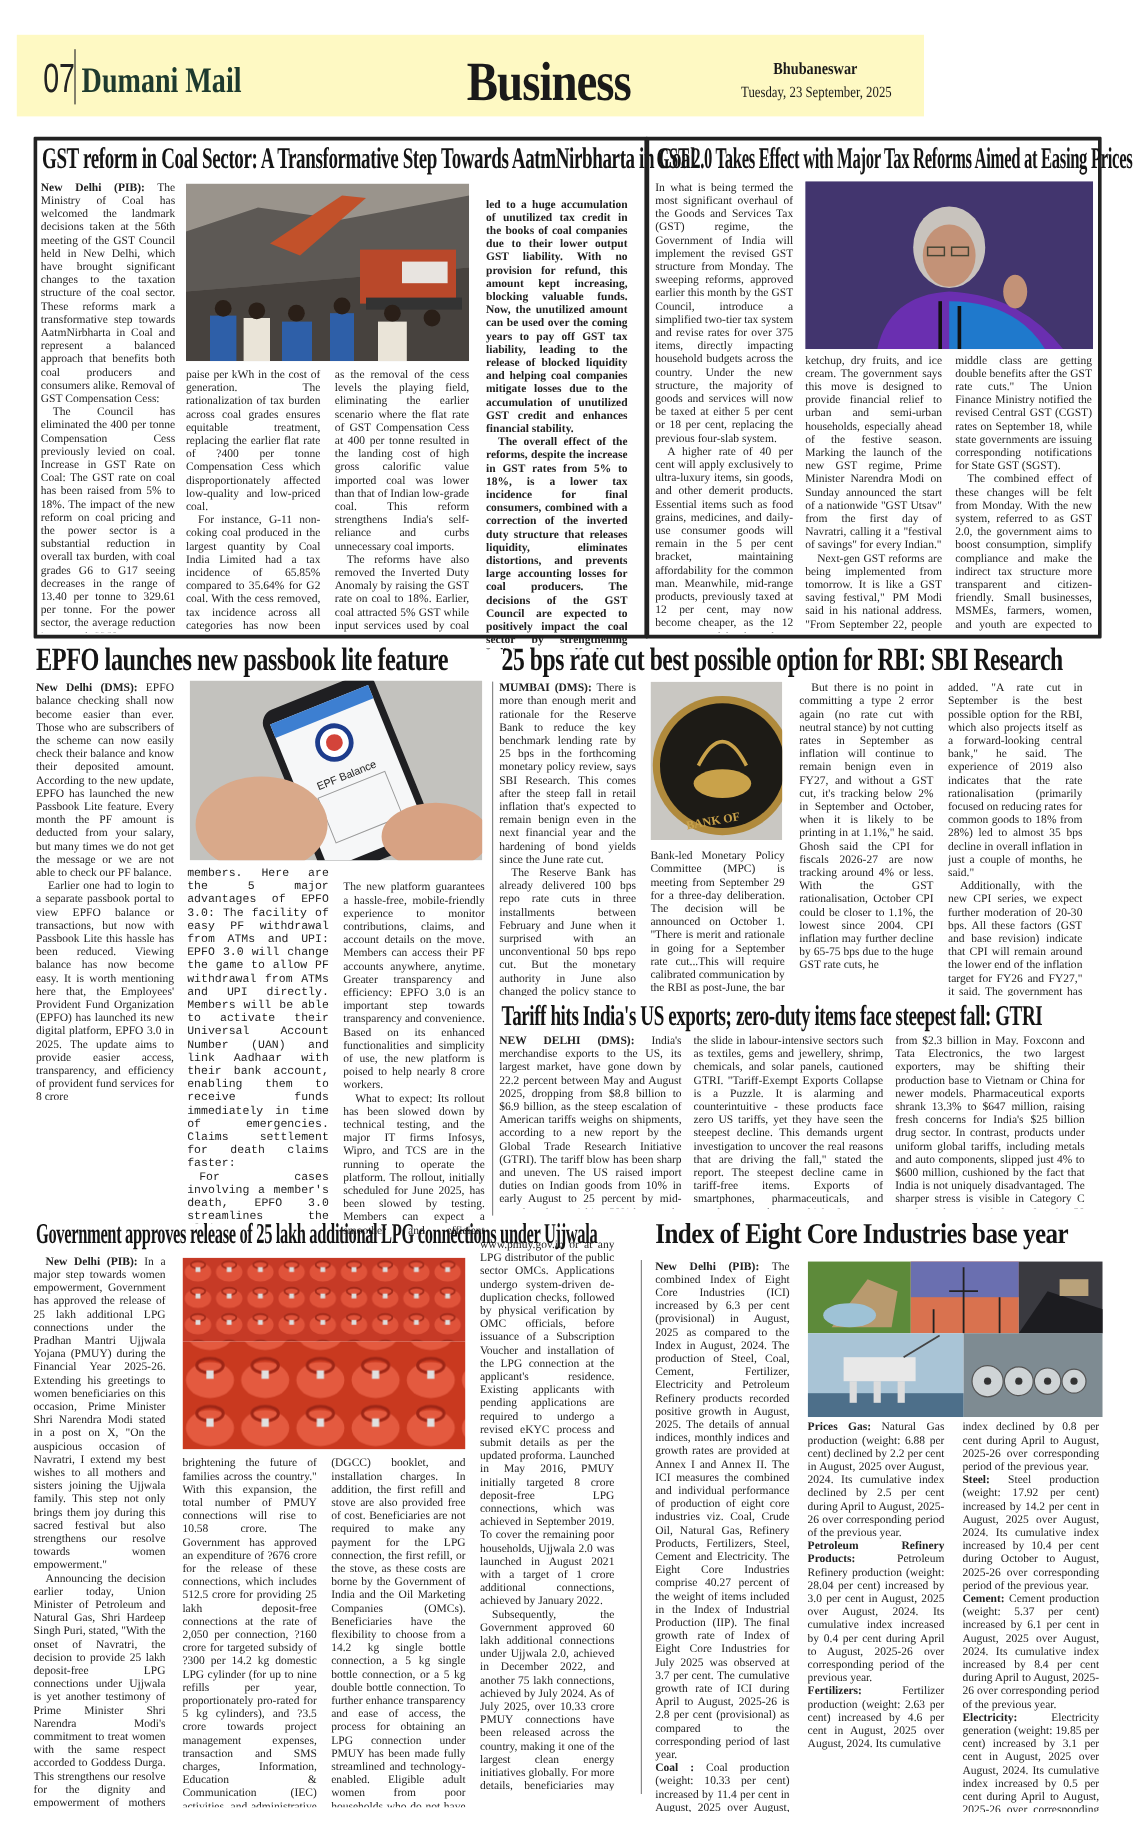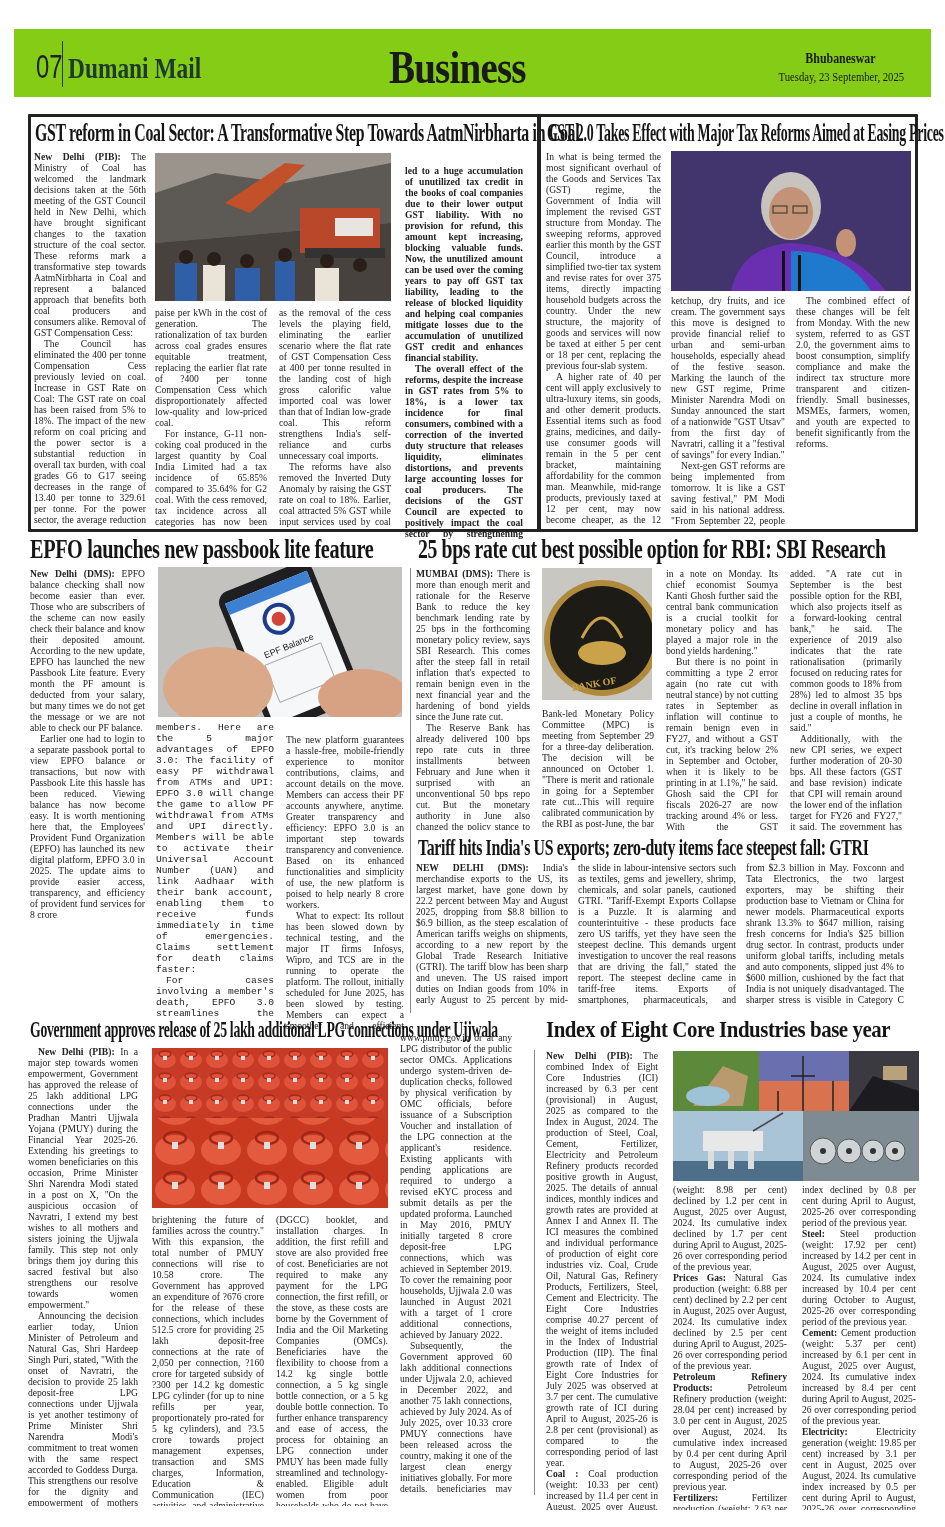--- a/index.html
+++ b/index.html
@@ -1,21 +1,21 @@
 <!DOCTYPE html>
 <html><head>
 <meta charset="utf-8">
 <style>
   * { box-sizing: border-box; margin: 0; padding: 0; }
   html, body { width: 945px; height: 1527px; background: #ffffff; overflow: hidden; }
   body { font-family: "Liberation Serif", serif; color: #1a1a1a; position: relative; }
 
   .masthead {
-    position: absolute; left: 14px; top: 29px; width: 917px; height: 68px;
-    background: #84cc16;
+    position: absolute; left: 14px; top: 29px; width: 756px; height: 68px;
+    background: #fef9c3;
   }
   .mh-page { position: absolute; left: 22px; top: 18px; font-size: 34px; font-family: "Liberation Sans Narrow","Liberation Sans", sans-serif; color: #222; transform: scaleX(0.7); transform-origin: left; }
   .mh-divider { position: absolute; left: 48px; top: 12px; width: 1px; height: 46px; background: #333; }
   .mh-paper { position: absolute; left: 54px; top: 22px; font-size: 30px; font-weight: bold; color: #1e3a2e; transform: scaleX(0.78); transform-origin: left; white-space: nowrap; }
   .mh-section { position: absolute; left: 375px; top: 12px; font-size: 46px; font-weight: bold; color: #1a1a1a; transform: scaleX(0.85); transform-origin: left; white-space: nowrap; letter-spacing: -1px; }
   .mh-city { position: absolute; right: 56px; top: 22px; font-size: 14px; font-weight: bold; transform: scaleX(0.85); transform-origin: right; white-space: nowrap; }
   .mh-date { position: absolute; right: 27px; top: 40px; font-size: 13px; transform: scaleX(0.82); transform-origin: right; white-space: nowrap; }
 
   .box { position: absolute; border: 3px solid #222; border-radius: 1px; }
   .headline { position: absolute; font-weight: bold; white-space: nowrap; transform-origin: left top; color: #151515; letter-spacing: -0.5px; }
@@ -107,20 +107,21 @@
       <ellipse cx="175" cy="92" rx="10" ry="14" fill="#c39277"></ellipse>
       <rect x="111" y="100" width="3" height="40" fill="#111"></rect>
         <rect x="127" y="104" width="3" height="36" fill="#111"></rect>
     </svg>
   </div>
   <div class="col" style="left:130px; top:178px; width:114px; height:232px;">
     <p class="first">ketchup, dry fruits, and ice cream. The government says this move is designed to provide financial relief to urban and semi-urban households, especially ahead of the festive season. Marking the launch of the new GST regime, Prime Minister Narendra Modi on Sunday announced the start of a nationwide "GST Utsav" from the first day of Navratri, calling it a "festival of savings" for every Indian."</p>
     <p>Next-gen GST reforms are being implemented from tomorrow. It is like a GST saving festival," PM Modi said in his national address. "From September 22, people will be able to buy their favourite items at lower prices. The poor and the new</p>
   </div>
   <div class="col" style="left:255px; top:178px; width:114px; height:232px;">
+    <p class="first">middle class are getting double benefits after the GST rate cuts." The Union Finance Ministry notified the revised Central GST (CGST) rates on September 18, while state governments are issuing corresponding notifications for State GST (SGST).</p>
     <p>The combined effect of these changes will be felt from Monday. With the new system, referred to as GST 2.0, the government aims to boost consumption, simplify compliance and make the indirect tax structure more transparent and citizen-friendly. Small businesses, MSMEs, farmers, women, and youth are expected to benefit significantly from the reforms.</p>
   </div>
 </section>
 
 <section style="position:absolute; left:28px; top:530px; width:380px; height:490px;">
   <h2 class="headline" style="left:2px; top:4px; font-size:27px; transform:scaleX(0.75);">EPFO launches new passbook lite feature</h2>
   <div class="col" style="left:2px; top:38px; width:115px; height:452px;">
     <p class="first"><span class="dateline">New Delhi (DMS):</span> <span>EPFO balance checking shall now become easier than ever. Those who are subscribers of the scheme can now easily check their balance and know their deposited amount. According to the new update, EPFO has launched the new Passbook Lite feature. Every month the PF amount is deducted from your salary, but many times we do not get the message or we are not able to check our PF balance.</span></p>
     <p>Earlier one had to login to a separate passbook portal to view EPFO balance or transactions, but now with Passbook Lite this hassle has been reduced. Viewing balance has now become easy. It is worth mentioning here that, the Employees' Provident Fund Organization (EPFO) has launched its new digital platform, EPFO 3.0 in 2025. The update aims to provide easier access, transparency, and efficiency of provident fund services for 8 crore</p>
   </div>
@@ -166,21 +167,20 @@
       <circle cx="60" cy="70" r="52" fill="#1d1b16"></circle>
       <path d="M40,70 Q60,30 80,70" fill="none" stroke="#c9a24a" stroke-width="3"></path>
       <ellipse cx="60" cy="85" rx="24" ry="12" fill="#c9a24a"></ellipse>
       <text x="30" y="118" font-family="Liberation Serif, serif" font-size="10" font-weight="bold" fill="#c9a24a" transform="rotate(-10 60 118)">BANK OF</text>
     </svg>
   </div>
   <div class="col" style="left:128px; top:178px; width:112px; height:122px;">
     <p class="first">Bank-led Monetary Policy Committee (MPC) is meeting from September 29 for a three-day deliberation. The decision will be announced on October 1. "There is merit and rationale in going for a September rate cut...This will require calibrated communication by the RBI as post-June, the bar for a rate cut is indeed higher," said SBI Research</p>
   </div>
   <div class="col" style="left:252px; top:38px; width:112px; height:262px;">
-    <p class="first">in a note on Monday. Its chief economist Soumya Kanti Ghosh further said the central bank communication is a crucial toolkit for monetary policy and has played a major role in the bond yields hardening."</p>
     <p>But there is no point in committing a type 2 error again (no rate cut with neutral stance) by not cutting rates in September as inflation will continue to remain benign even in FY27, and without a GST cut, it's tracking below 2% in September and October, when it is likely to be printing in at 1.1%," he said. Ghosh said the CPI for fiscals 2026-27 are now tracking around 4% or less. With the GST rationalisation, October CPI could be closer to 1.1%, the lowest since 2004. CPI inflation may further decline by 65-75 bps due to the huge GST rate cuts, he</p>
   </div>
   <div class="col" style="left:376px; top:38px; width:112px; height:262px;">
     <p class="first">added. "A rate cut in September is the best possible option for the RBI, which also projects itself as a forward-looking central bank," he said. The experience of 2019 also indicates that the rate rationalisation (primarily focused on reducing rates for common goods to 18% from 28%) led to almost 35 bps decline in overall inflation in just a couple of months, he said."</p>
     <p>Additionally, with the new CPI series, we expect further moderation of 20-30 bps. All these factors (GST and base revision) indicate that CPI will remain around the lower end of the inflation target for FY26 and FY27," it said. The government has mandated the RBI to ensure the CPI remains at 4% with a margin of 2% on either side.</p>
   </div>
 </section>
 
 <section style="position:absolute; left:414px; top:830px; width:510px; height:180px;">
   <h2 class="headline" style="left:4px; top:4px; font-size:24px; transform:scaleX(0.66);">Tariff hits India's US exports; zero-duty items face steepest fall: GTRI</h2>
@@ -276,21 +276,20 @@
         </g>
       <g fill="#333">
           <circle cx="150" cy="100" r="3"></circle>
           <circle cx="176" cy="100" r="3"></circle>
           <circle cx="200" cy="100" r="3"></circle>
           <circle cx="222" cy="100" r="3"></circle>
         </g>
     </svg>
   </div>
   <div class="col" style="left:133px; top:172px; width:114px; height:326px;">
-    <p class="first">(weight: 8.98 per cent) declined by 1.2 per cent in August, 2025 over August, 2024. Its cumulative index declined by 1.7 per cent during April to August, 2025-26 over corresponding period of the previous year.</p>
     <p class="first"><span class="sub">Prices Gas:</span> <span>Natural Gas production (weight: 6.88 per cent) declined by 2.2 per cent in August, 2025 over August, 2024. Its cumulative index declined by 2.5 per cent during April to August, 2025-26 over corresponding period of the previous year.</span></p>
     <p class="first"><span class="sub">Petroleum Refinery Products:</span> <span>Petroleum Refinery production (weight: 28.04 per cent) increased by 3.0 per cent in August, 2025 over August, 2024. Its cumulative index increased by 0.4 per cent during April to August, 2025-26 over corresponding period of the previous year.</span></p>
     <p class="first"><span class="sub">Fertilizers:</span> <span>Fertilizer production (weight: 2.63 per cent) increased by 4.6 per cent in August, 2025 over August, 2024. Its cumulative</span></p>
   </div>
   <div class="col" style="left:262px; top:172px; width:114px; height:326px;">
     <p class="first">index declined by 0.8 per cent during April to August, 2025-26 over corresponding period of the previous year.</p>
     <p class="first"><span class="sub">Steel:</span> <span>Steel production (weight: 17.92 per cent) increased by 14.2 per cent in August, 2025 over August, 2024. Its cumulative index increased by 10.4 per cent during October to August, 2025-26 over corresponding period of the previous year.</span></p>
     <p class="first"><span class="sub">Cement:</span> <span>Cement production (weight: 5.37 per cent) increased by 6.1 per cent in August, 2025 over August, 2024. Its cumulative index increased by 8.4 per cent during April to August, 2025-26 over corresponding period of the previous year.</span></p>
     <p class="first"><span class="sub">Electricity:</span> <span>Electricity generation (weight: 19.85 per cent) increased by 3.1 per cent in August, 2025 over August, 2024. Its cumulative index increased by 0.5 per cent during April to August, 2025-26 over corresponding period of the previous year.</span></p>
   </div>

